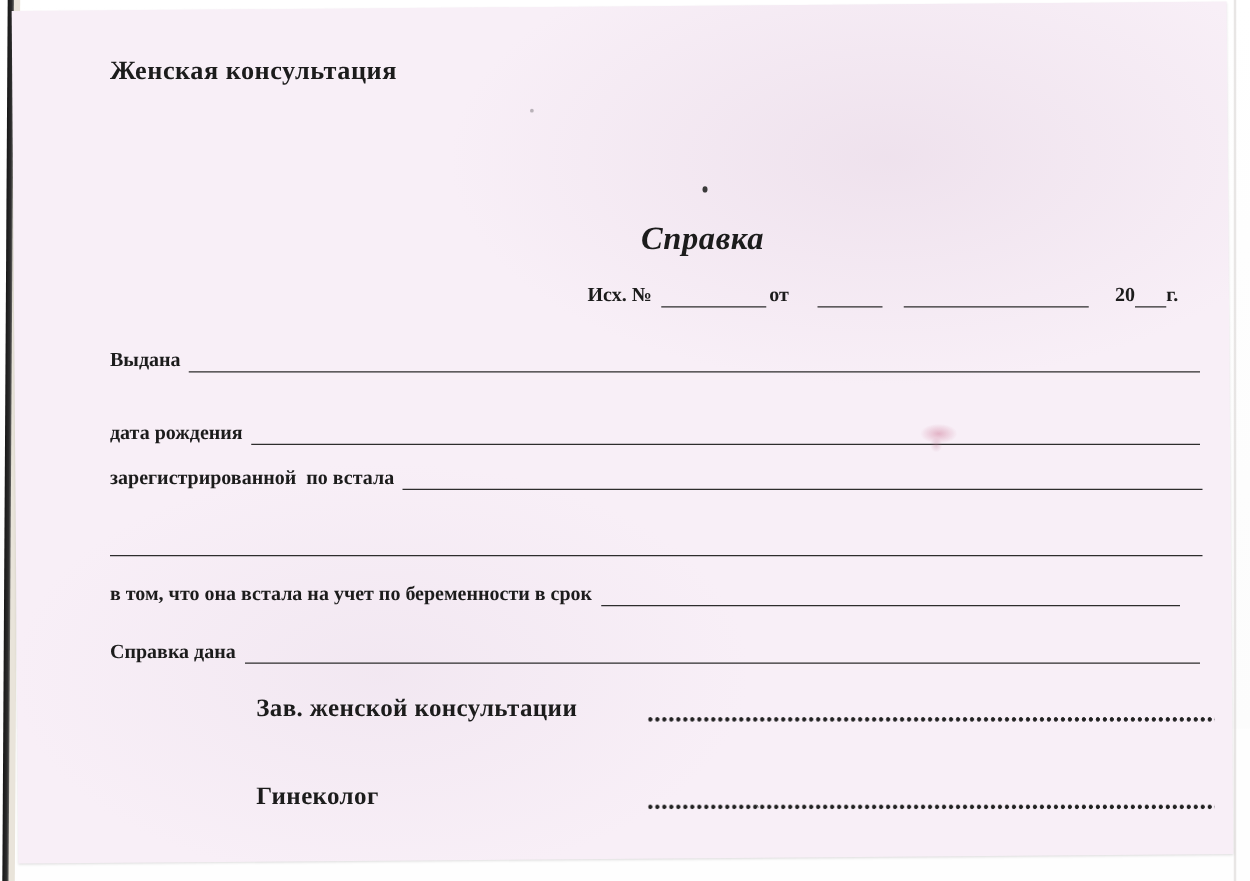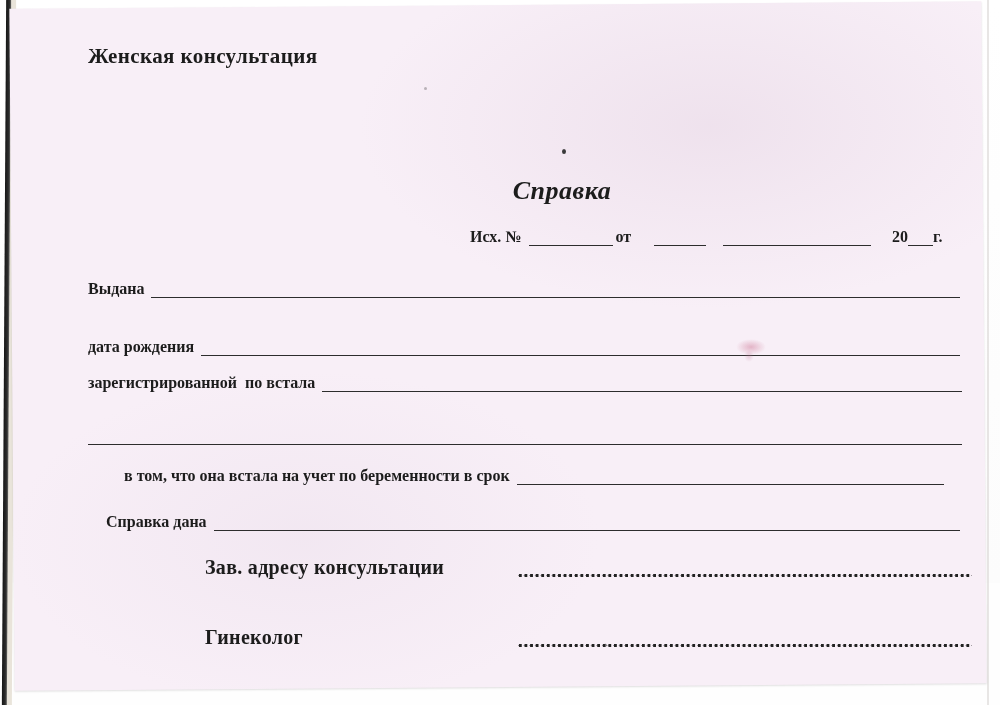--- a/index.html
+++ b/index.html
@@ -126,22 +126,22 @@
   .row-birth    { left: 88px; right: 40px; top: 328px; margin-top: 11px; }
   .row-address  { left: 88px; right: 38px; top: 375px; }
   .rule-continuation {
     position: absolute;
     left: 88px;
     right: 38px;
     top: 428px;
     height: 16px;
     border-bottom: 1.7px solid #2d2d2d;
   }
-  .row-statement { left: 88px; right: 56px; top: 468px; margin-left: 36px; }
-  .row-given     { left: 88px; right: 40px; top: 514px; margin-left: 18px; }
+  .row-statement { left: 88px; right: 56px; top: 468px; }
+  .row-given     { left: 88px; right: 40px; top: 514px; }
   .sig-row {
     position: absolute;
     display: flex;
     align-items: flex-end;
     font-size: 20px;
     font-weight: bold;
     letter-spacing: .3px;
   }
   .sig-row .sig-label {
     width: 313px;
@@ -248,21 +248,21 @@
       <span class="label">в том, что она встала на учет по беременности в срок</span>
       <span class="fill"></span>
     </div>
 
     <div class="row row-given">
       <span class="label">Справка дана</span>
       <span class="fill"></span>
     </div>
 
     <div class="sig-row sig-head">
-      <span class="sig-label">Зав. адресу консультации</span>
+      <span class="sig-label">Зав. женской консультации</span>
       <span class="dots"></span>
     </div>
 
     <div class="sig-row sig-gyn">
       <span class="sig-label">Гинеколог</span>
       <span class="dots"></span>
     </div>
 
     <div class="tick-mark">`</div>
 

